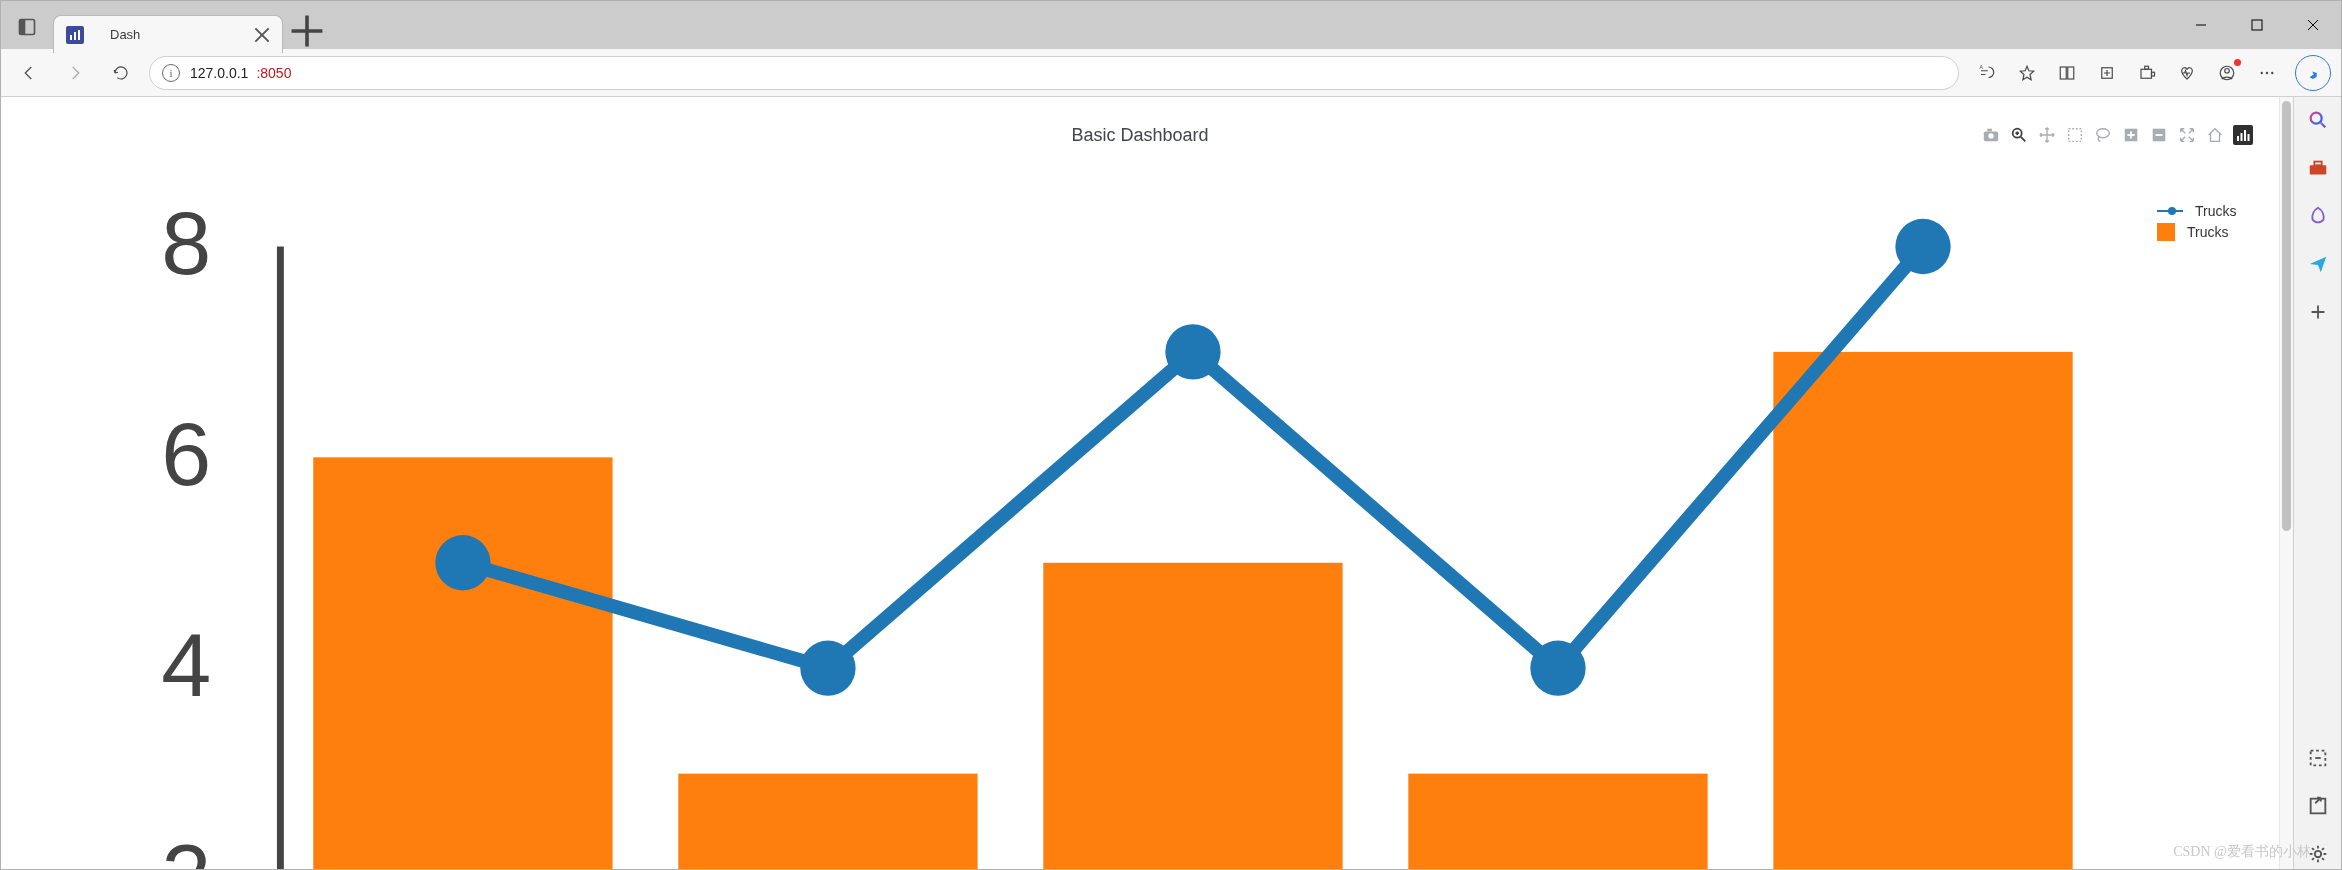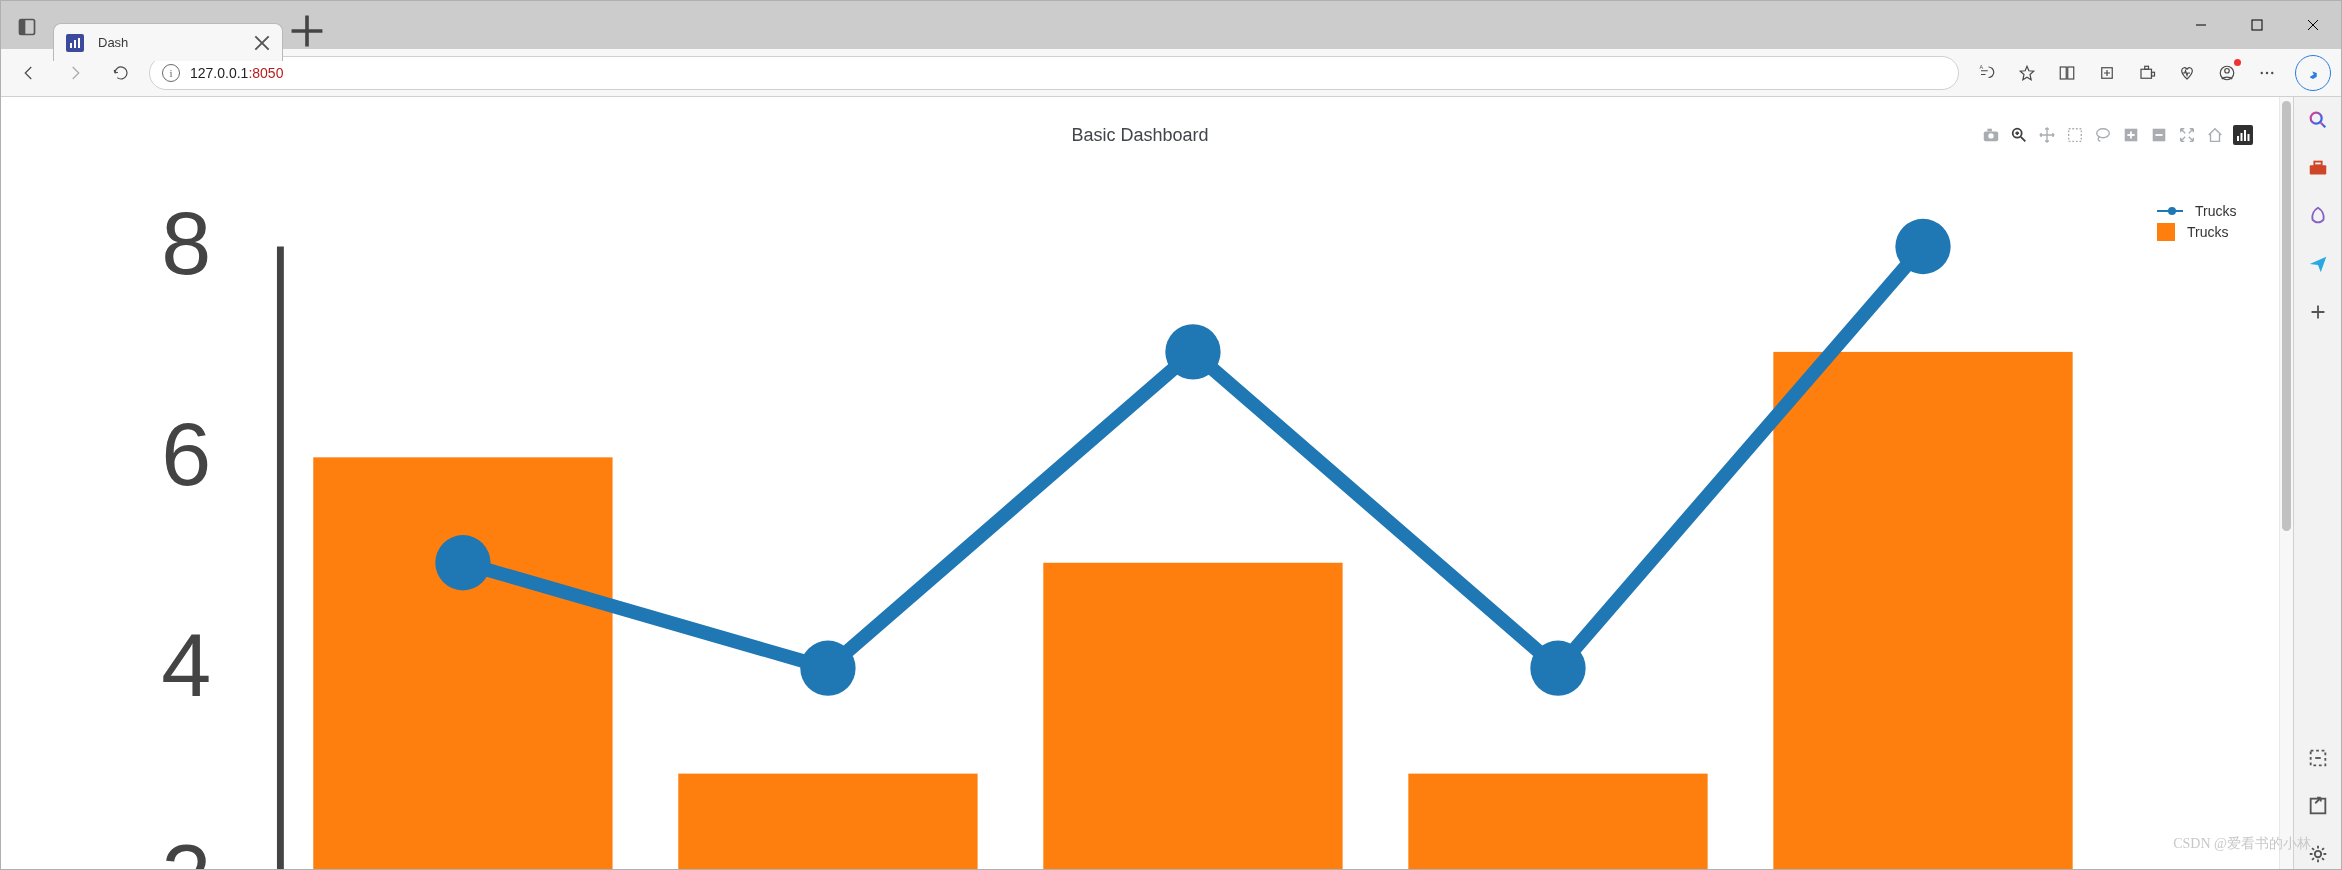--- a/index.html
+++ b/index.html
@@ -9,24 +9,24 @@
       background: #e8e8e8; border: 1px solid #b0b0b0; position: relative;
     }
     
     .titlebar {
       display: flex; align-items: flex-end; height: 48px;
       background: #ccc; padding: 4px 0 0 0; position: relative;
     }
     .tab-prefix { width: 52px; height: 100%; display:flex; align-items:center; justify-content:center; }
     .tabs-icon { width: 20px; height: 20px; fill:#555; }
     .tab {
-      display: flex; align-items: center; gap: 14px;
+      display: flex; align-items: center; gap: 26px;
       background: #f7f7f7; height: 38px; border-radius: 8px 8px 0 0;
       padding: 0 12px; min-width: 230px; border: 1px solid #b9b9b9; border-bottom: none;
-      position: relative; top: 12px;
+      position: relative; top: 4px;
     }
     .tab .favicon { width: 18px; height: 18px; background: #3b4a9c; border-radius: 2px;
       display:flex; align-items:center; justify-content:center; }
     .tab .favicon svg { fill: #fff; width:12px; height:12px; }
     .tab-title { color: #3a3a3a; font-size: 13px; flex: 1; }
     .tab-close { width:16px; height:16px; display:flex; align-items:center; justify-content:center; color:#444; }
     .new-tab { width:36px; height:36px; display:flex; align-items:center; justify-content:center; margin-left:6px; color:#444; font-size:18px; }
     .window-controls { position:absolute; right:0; top:0; height:100%; display:flex; }
     .window-controls .wc { width:56px; display:flex; align-items:center; justify-content:center; color:#000; }
     .wc svg { width:12px; height:12px; stroke:#000; stroke-width:1; fill:none; }
@@ -37,21 +37,21 @@
       border-bottom:1px solid #d0d0d0; padding: 0 10px; gap:10px;
     }
     .tb-btn { width:36px; height:36px; display:flex; align-items:center; justify-content:center; border-radius:4px; color:#4a4a4a; }
     .tb-btn svg { width:18px; height:18px; stroke:#4a4a4a; stroke-width:1.6; fill:none; }
     .addr-wrap {
       flex:1; display:flex; align-items:center; background:#fff; border:1px solid #d0d0d0;
       height:34px; border-radius:17px; padding:0 12px; gap:10px;
     }
     .addr-info { width:18px; height:18px; border:1.4px solid #6a6a6a; border-radius:50%;
       display:flex; align-items:center; justify-content:center; font-size:11px; color:#6a6a6a; font-family:"Segoe UI"; }
-    .addr-text { flex:1; display:flex; align-items:baseline; gap:0; }
+    .addr-text { flex:1; display:flex; align-items:baseline; gap:8px; }
     .addr-host { color:#222; font-size:14px; }
     .addr-port { color:#b91c1c; font-size:14px; }
     .tb-icons { display:flex; gap:4px; }
 
     
     .right-rail {
       position:absolute; right:0; top:96px; bottom:0; width:48px;
       background:#f2f2f2; border-left:1px solid #d0d0d0;
       display:flex; flex-direction:column; align-items:center; padding-top:8px; gap:18px;
     }
@@ -96,21 +96,21 @@
     .marker { fill:#1f77b4; }
 
     
     .legend { position:absolute; right:0; top:78px; width:110px; font-size:14px; color:#333; }
     .legend-item { display:flex; align-items:center; gap:12px; margin-bottom:4px; }
     .legend-swatch-line { width:26px; height:2px; background:#1f77b4; position:relative; }
     .legend-swatch-line::after { content:""; position:absolute; left:11px; top:-3px; width:8px; height:8px; background:#1f77b4; border-radius:50%; }
     .legend-swatch-bar { width:18px; height:18px; background:#ff7f0e; }
 
     
-    .watermark { position:absolute; right:30px; bottom:16px; color:#c8c8c8; font-size:14px; font-family:"Microsoft YaHei","Segoe UI"; letter-spacing:0; }
+    .watermark { position:absolute; right:30px; bottom:8px; color:#c8c8c8; font-size:14px; font-family:"Microsoft YaHei","Segoe UI"; letter-spacing:0; }
   </style>
 </head>
 <body>
 
 <div class="browser">
 
   <div class="titlebar">
     <div class="tab-prefix">
       <svg class="tabs-icon" viewBox="0 0 24 24">
           <rect x="3" y="3" width="18" height="18" rx="2" fill="none" stroke="#555" stroke-width="2"></rect>

